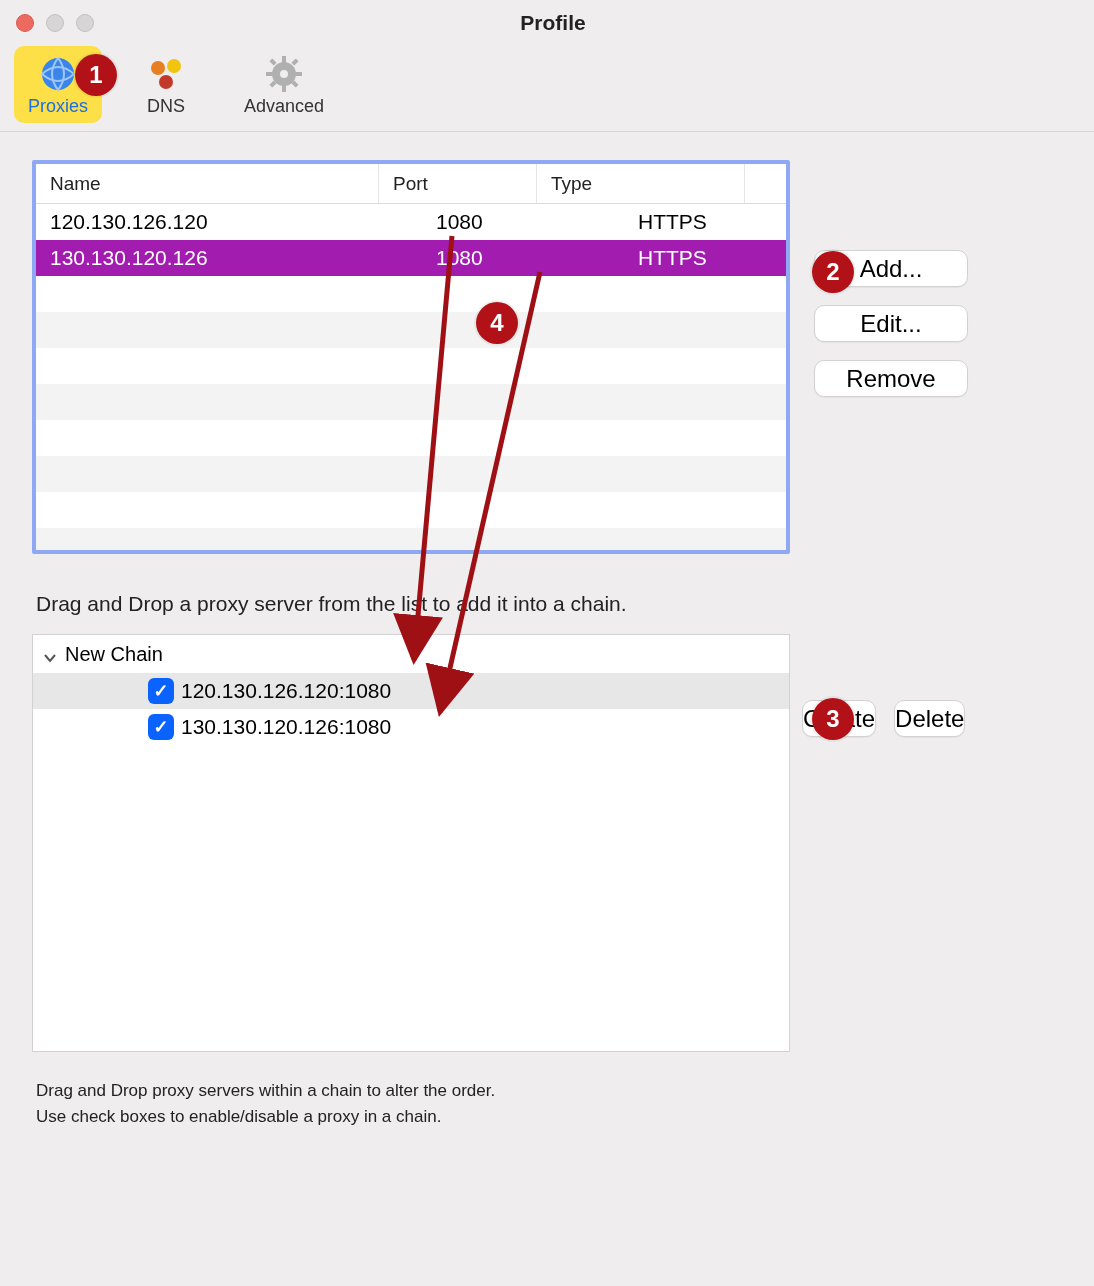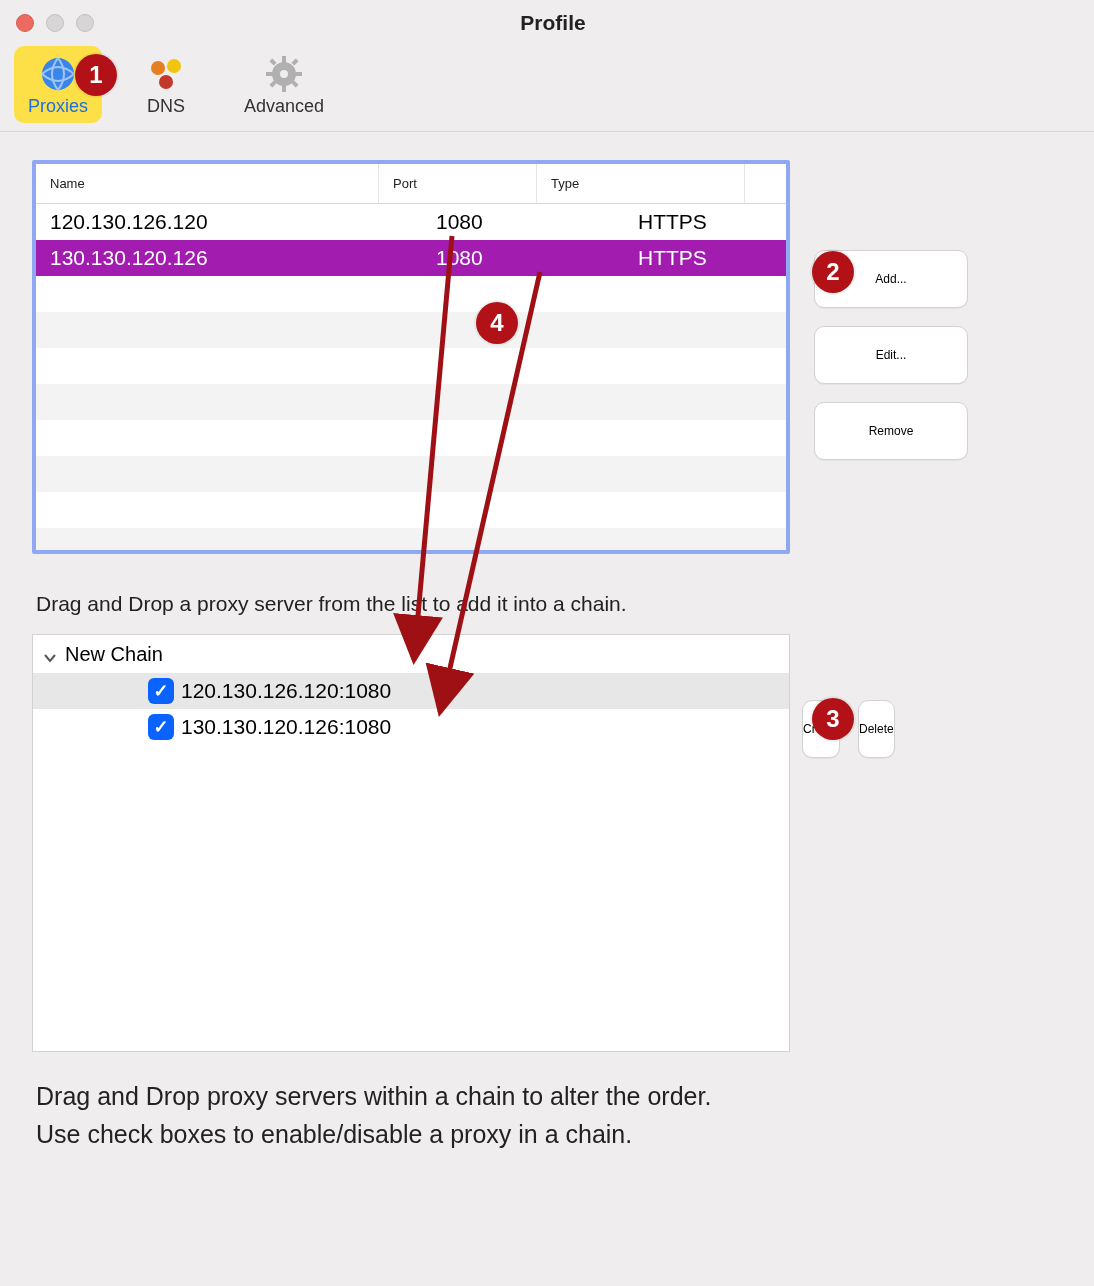--- a/index.html
+++ b/index.html
@@ -81,21 +81,21 @@
       flex-direction: column;
     }
     .thead {
       display: grid;
       grid-template-columns: 342px 158px 1fr 42px;
       height: 40px;
       border-bottom: 1px solid #d9d9d9;
     }
     .th {
       padding: 8px 14px;
-      font-size: 13px;
+      font-size: 19px;
       color:#222;
       display:flex; align-items:center;
       border-left: 1px solid #e5e5e5;
     }
     .th:first-child { border-left: none; }
     .tbody { flex:1; overflow:hidden; }
     .tr {
       display: grid;
       grid-template-columns: 342px 158px 1fr 42px;
       height: 36px;
@@ -105,22 +105,22 @@
     .tr.sel { background: #a21caf; color:#fff; }
     .td { padding: 5px 14px; font-size: 21px; display:flex; align-items:center; }
     .side-buttons {
       display:flex; flex-direction:column; gap:18px; width:154px;
       padding-top: 90px;
     }
     .mac-btn {
       background: #fff;
       border: 1px solid #d3d1d2;
       border-radius: 10px;
-      height: 58px;
-      font-size: 12px;
+      height: 37px;
+      font-size: 24px;
       cursor: pointer;
       box-shadow: 0 1px 1px rgba(0,0,0,0.05);
     }
     .hint {
       font-size: 21px;
       color:#222;
       margin: 38px 0 18px 4px;
     }
     .chain-wrap {
       display:flex; align-items:flex-start; gap:12px;
@@ -152,21 +152,21 @@
       width:26px; height:26px; border-radius:6px;
       background:#0a63ff; display:flex; align-items:center; justify-content:center;
       justify-self:center;
     }
     .checkmark { color:#fff; font-size:18px; font-weight:700; }
     .chain-side {
       display:flex; flex-direction:row; gap:18px; width:154px;
       padding-top: 66px;
     }
     .footer-hint {
-      font-size:25px; line-height:1.5; color:#222;
+      font-size:17px; line-height:1.5; color:#222;
       margin: 26px 0 0 4px;
     }
     
     .badge {
       position:absolute;
       width:42px; height:42px; border-radius:50%;
       background:#b11117; color:#fff; font-weight:700;
       font-size:24px; display:flex; align-items:center; justify-content:center;
       z-index: 20;
       box-shadow: 0 0 0 2px rgba(0,0,0,0.05);

